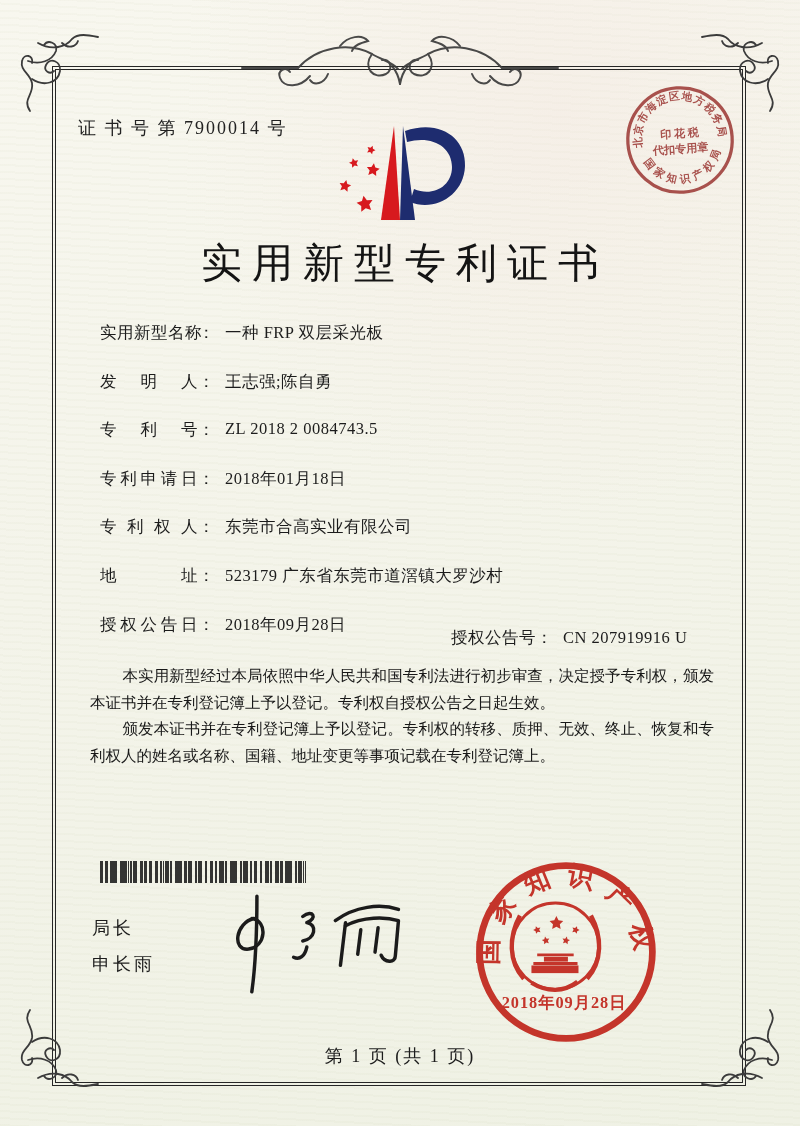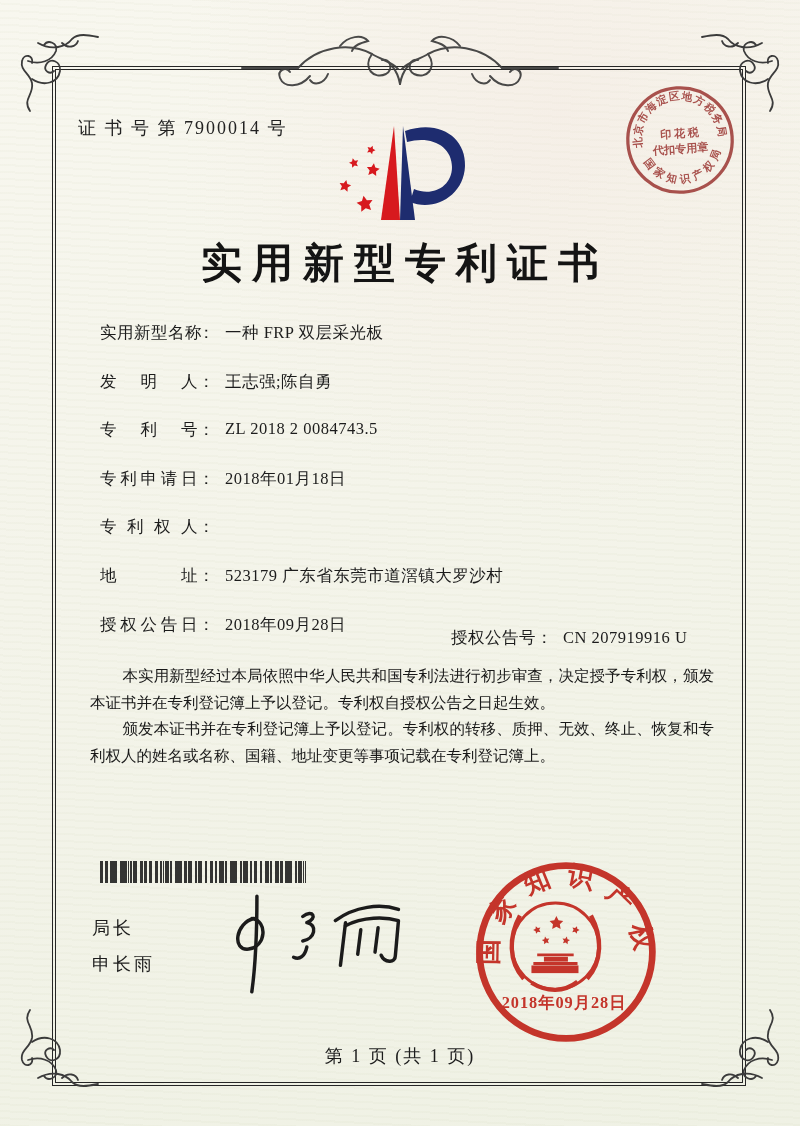--- a/index.html
+++ b/index.html
@@ -36,21 +36,21 @@
   
   .logo{ position:absolute; left:318px; top:110px; width:170px; height:128px; }
   
   .stamp{
     position:absolute; left:622px; top:82px; width:116px; height:116px;
     opacity:.88; transform:rotate(-4deg);
   }
   
   .title{
     position:absolute; left:0; top:236px; width:100%;
-    text-align:center; font-size:41px; font-weight:bold;
+    text-align:center; font-size:41px; font-weight:normal;
     letter-spacing:10px; text-indent:10px; color:#141414;
   }
   
   .fields{ position:absolute; left:100px; top:322px; width:614px; }
   .field-row{ position:relative; height:48.6px; display:flex; 
     font-size:16.5px; letter-spacing:.5px; white-space:nowrap; }
   .field-label{ display:inline-block; width:98px; text-align:justify; text-align-last:justify; }
   .field-colon{ margin-right:10px; }
   .field-right{ position:absolute; left:351px; top:0; height:100%; display:flex; align-items:center; }
   
@@ -205,20 +205,21 @@
       <span class="field-value">ZL 2018 2 0084743.5</span>
     </div>
     <div class="field-row">
       <span class="field-label">专利申请日</span>
         <span class="field-colon">：</span>
       <span class="field-value">2018年01月18日</span>
     </div>
     <div class="field-row">
       <span class="field-label">专利权人</span>
         <span class="field-colon">：</span>
+      <span class="field-value">东莞市合高实业有限公司</span>
     </div>
     <div class="field-row">
       <span class="field-label">地址</span>
         <span class="field-colon">：</span>
       <span class="field-value">523179 广东省东莞市道滘镇大罗沙村</span>
     </div>
     <div class="field-row">
       <span class="field-label">授权公告日</span>
         <span class="field-colon">：</span>
       <span class="field-value">2018年09月28日</span>

